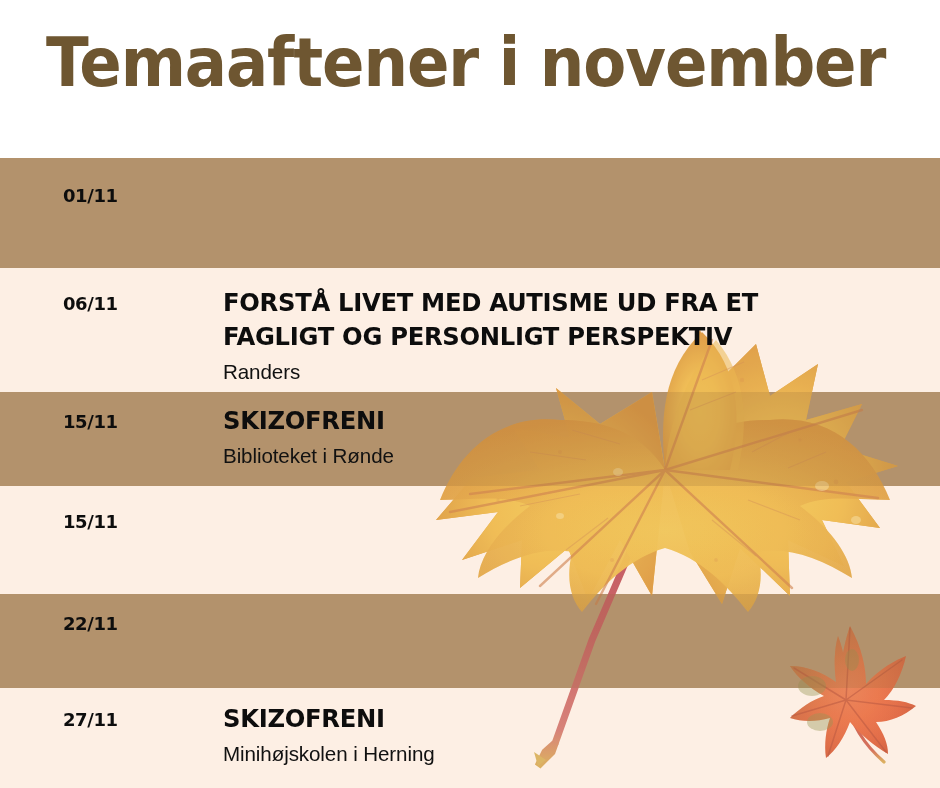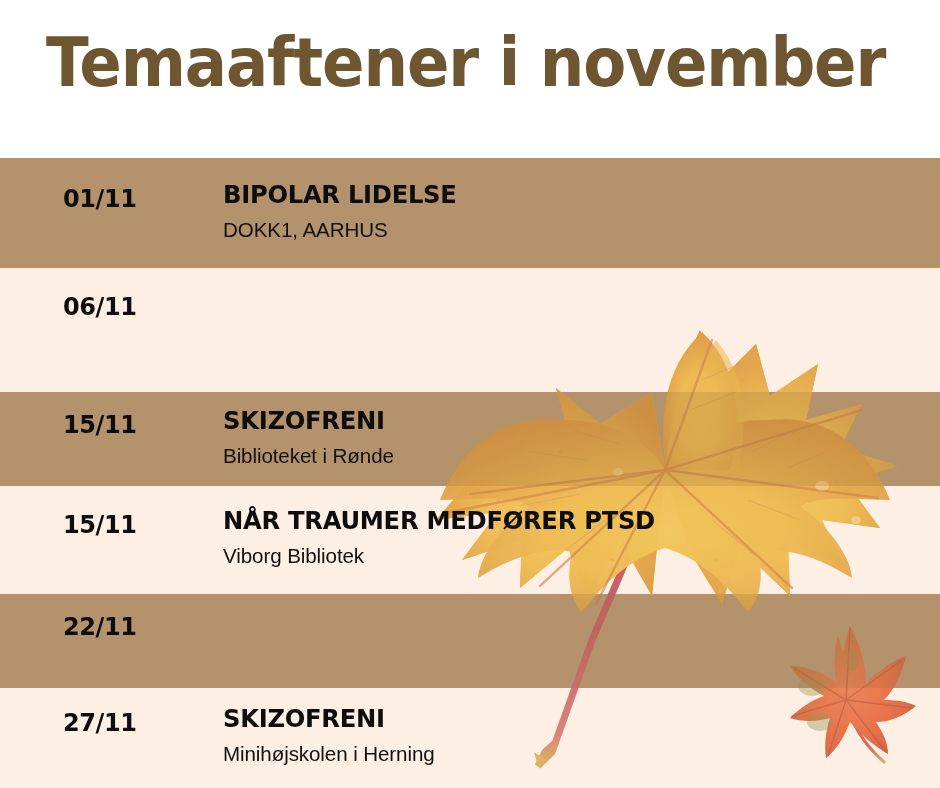--- a/index.html
+++ b/index.html
@@ -71,21 +71,21 @@
   }
   .row {
     position: absolute;
     left: 0;
     width: 940px;
   }
   .row-date {
     position: absolute;
     left: 63px;
     font-family: "DejaVu Sans", sans-serif;
-    font-size: 24px;
+    font-size: 18px;
     font-weight: 700;
     color: #0d0d0d;
     letter-spacing: -0.4px;
     white-space: nowrap;
   }
   .row-body {
     position: absolute;
     left: 223px;
     right: 10px;
   }
@@ -334,44 +334,41 @@
   </div>
 
   <div class="title-area">
     <div class="poster-title">Temaaftener i november</div>
   </div>
 
   <div class="rows">
 
     <div class="row" style="top:158px;height:110px;">
       <div class="row-date" style="top:27px;">01/11</div>
-      <div class="row-body" style="top:20px;">
-        <div class="row-title">BIPOLAR LIDELSE</div>
-        <div class="row-place">DOKK1, AARHUS</div>
-      </div>
     </div>
 
     <div class="row" style="top:268px;height:128px;">
       <div class="row-date" style="top:25px;">06/11</div>
+      <div class="row-body" style="top:18px;">
+        <div class="row-title">FORSTÅ LIVET MED AUTISME UD FRA ET
+FAGLIGT OG PERSONLIGT PERSPEKTIV</div>
+        <div class="row-place">Randers</div>
+      </div>
     </div>
 
     <div class="row" style="top:392px;height:94px;">
       <div class="row-date" style="top:19px;">15/11</div>
       <div class="row-body" style="top:12px;">
         <div class="row-title">SKIZOFRENI</div>
         <div class="row-place">Biblioteket i Rønde</div>
       </div>
     </div>
 
     <div class="row" style="top:486px;height:108px;">
       <div class="row-date" style="top:25px;">15/11</div>
-      <div class="row-body" style="top:18px;">
-        <div class="row-title">NÅR TRAUMER MEDFØRER PTSD</div>
-        <div class="row-place">Viborg Bibliotek</div>
-      </div>
     </div>
 
     <div class="row" style="top:594px;height:72px;">
       <div class="row-date" style="top:19px;">22/11</div>
     </div>
 
     <div class="row" style="top:688px;height:76px;">
       <div class="row-date" style="top:21px;">27/11</div>
       <div class="row-body" style="top:14px;">
         <div class="row-title">SKIZOFRENI</div>

